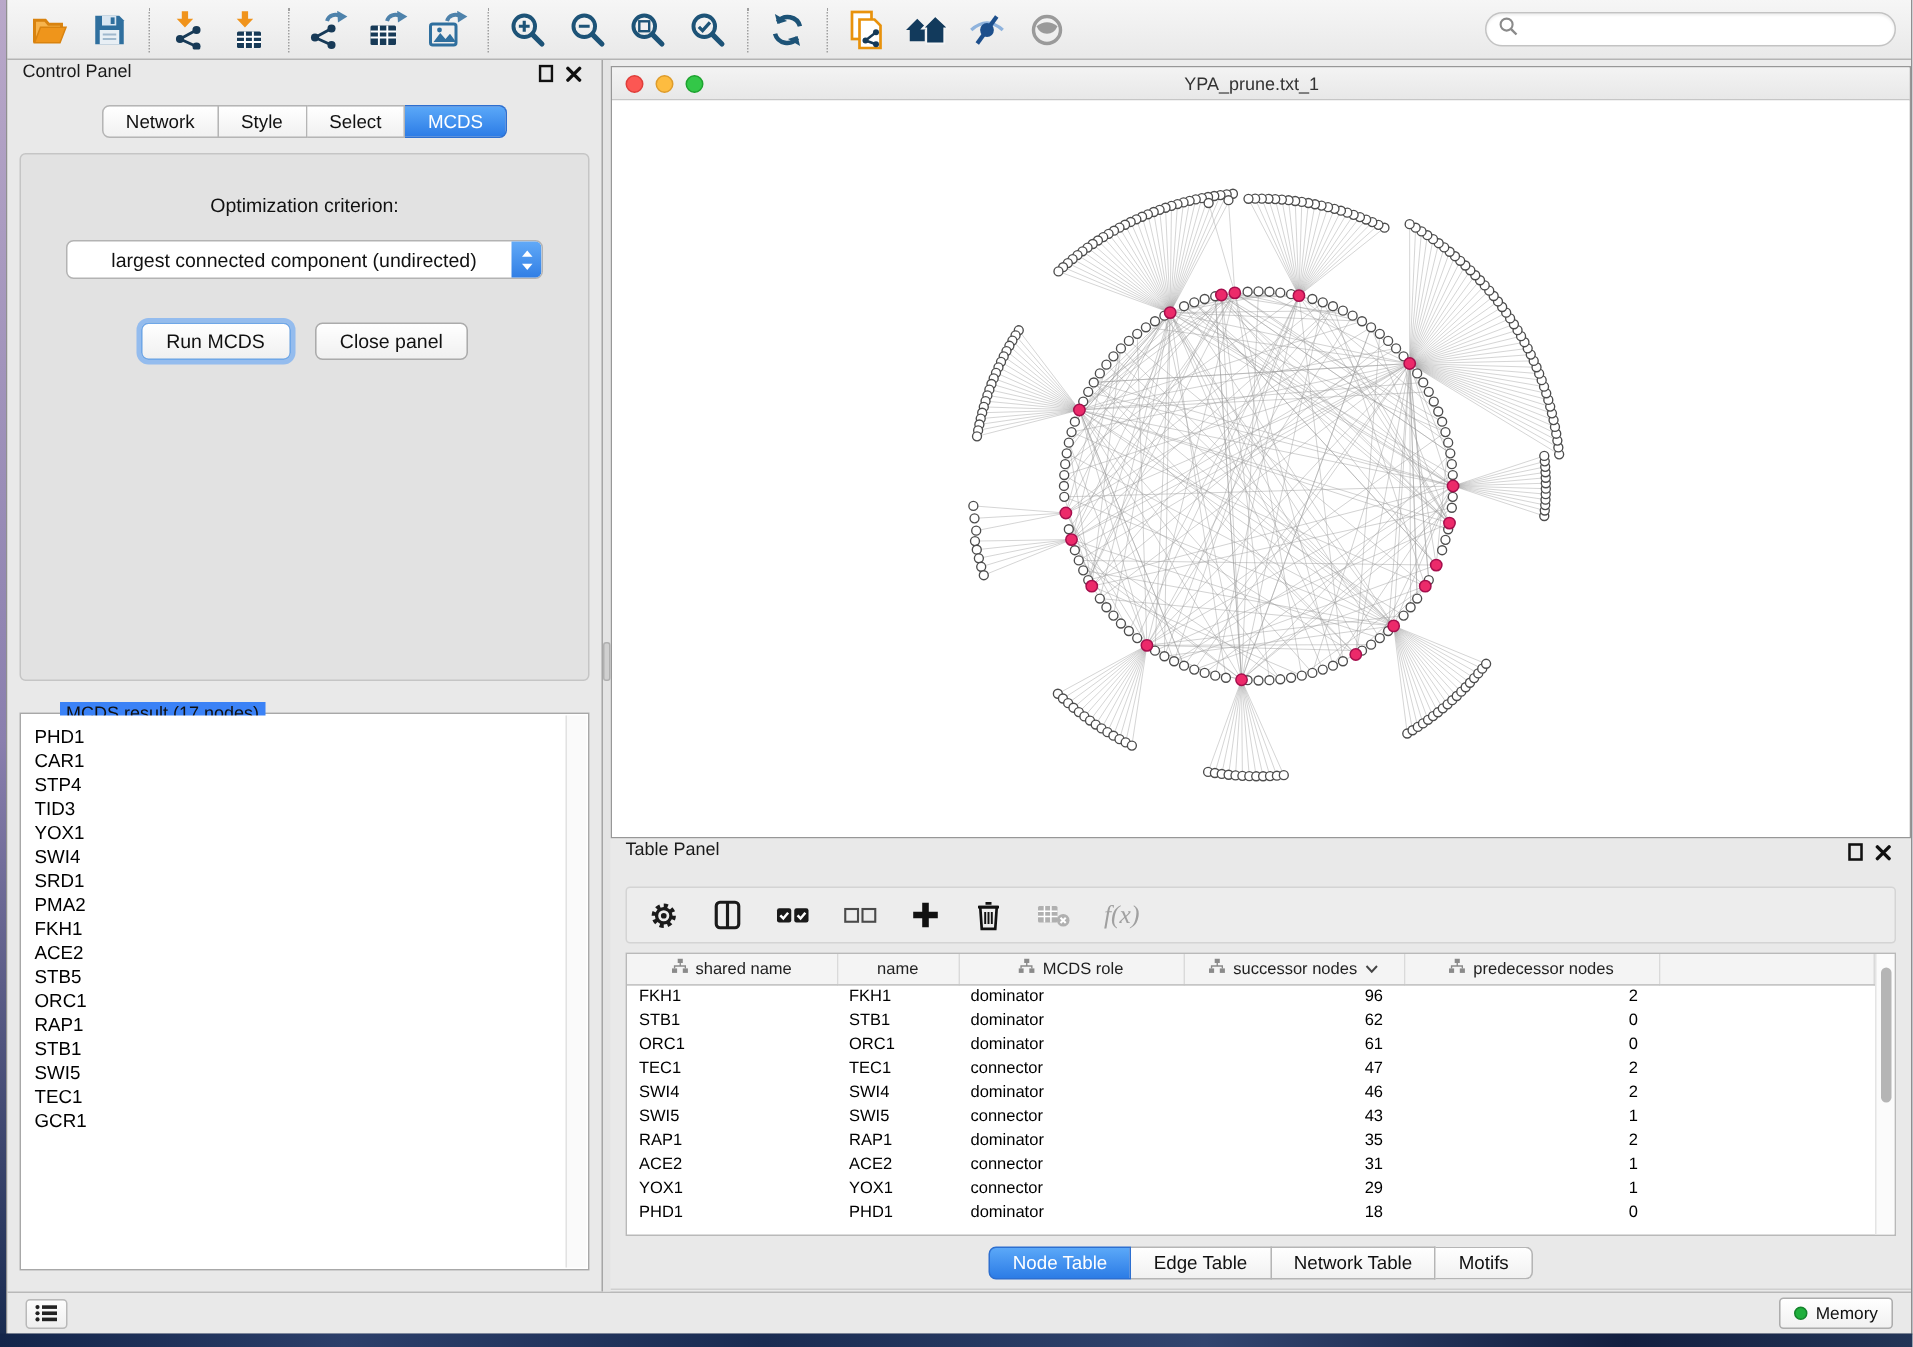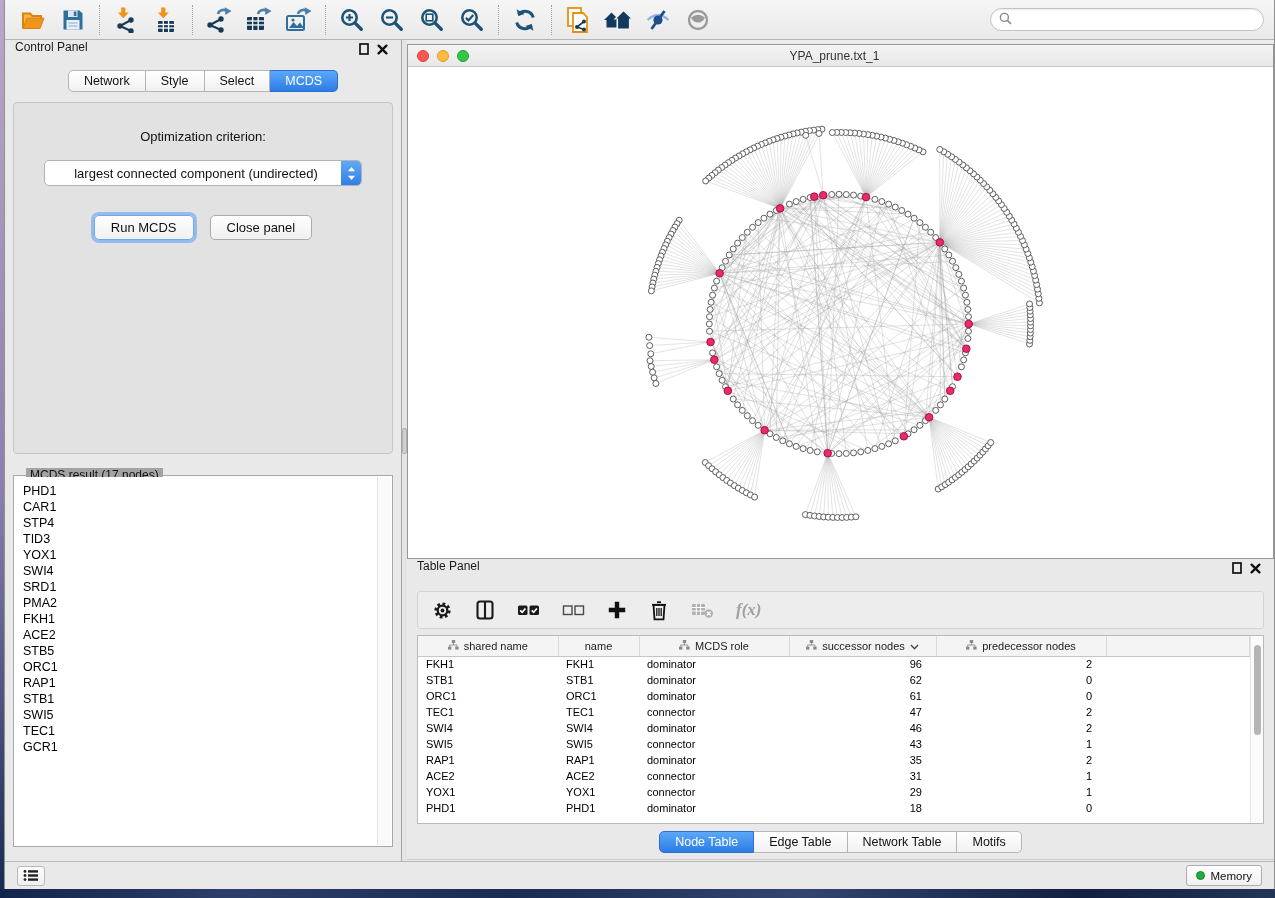--- a/index.html
+++ b/index.html
@@ -55,21 +55,21 @@
   .criterion .val { flex:1; font-size:13px; text-align:center; color:#111; padding-left:6px; white-space:nowrap; }
   .criterion .stepper { width:20px; height:26px; background:linear-gradient(#63abf8,#2f7de4); border-radius:0 5px 5px 0;
     display:flex; align-items:center; justify-content:center; }
   .btn-row { margin-top:29px; display:flex; justify-content:center; gap:16px; }
   .push-btn { background:linear-gradient(#ffffff,#f0f0f0); border:1px solid #ababab; border-radius:5px;
     padding:4px 16px; font-size:13px; color:#111; }
   .push-btn.focused { box-shadow:0 0 0 3px rgba(106,168,245,.65); border-color:#6fa7e8; }
 
   .cp-fill { flex:1; }
   .group { position:relative; margin:14px 8px 14px 8px; height:372px; border:1px solid #a8a8a8; background:#fff; flex:0 0 auto; }
-  .group-title { position:absolute; top:-8px; left:12px; background:#a3a3a3; padding:0 4px; font-size:12px; color:#111; }
+  .group-title { position:absolute; top:-8px; left:26px; background:#3b82f6; padding:0 4px; font-size:12px; color:#111; }
   .result-wrap { position:absolute; inset:1px; display:flex; }
   .result-list { flex:1; background:#fff; padding:6px 8px 0 8px; overflow:hidden; }
   .result-list div { font-size:12.5px; line-height:16px; color:#000; }
   .list-scroll { width:14px; background:#fafafa; border-left:1px solid #e2e2e2; }
 
   
   .net-area { padding:4px 0 0 0; }
   .net-window { border:1px solid #979797; background:#fff; }
   .net-titlebar { height:22px; background:linear-gradient(#f3f3f3,#e8e8e8); border-bottom:1px solid #c6c6c6;
     display:flex; align-items:center; position:relative; }
@@ -79,21 +79,21 @@
   .light.yellow { background:#fdbc40; border:1px solid #de9c2b; }
   .light.green { background:#33c748; border:1px solid #1da32f; }
   .net-title { position:absolute; left:0; right:12px; text-align:center; font-size:12px; color:#333; }
   .net-canvas { height:491px; background:#fff; position:relative; }
   .net-canvas svg { position:absolute; inset:0; width:100%; height:100%; }
 
   
   .table-panel { flex:1; display:flex; flex-direction:column; min-height:0; background:#e9e9e9; }
   .tp-toolbar { margin:2px 10px 6px 10px; height:38px; background:#ededed; border:1px solid #d4d4d4; border-radius:3px;
     display:flex; align-items:center; padding-left:14px; gap:22px; flex:0 0 auto; }
-  .tp-btn { border:none; background:transparent; display:flex; align-items:center;font-weight:bold; }
+  .tp-btn { border:none; background:transparent; display:flex; align-items:center; }
   .fx-label { font-family:"Liberation Serif","DejaVu Serif",serif; font-style:italic; font-size:17px; color:#a0a0a0; }
   .tp-table-wrap { margin:0 10px; background:#fff; border:1px solid #b9b9b9; height:189px; position:relative; overflow:hidden; flex:0 0 auto; }
   table.node-table { border-collapse:collapse; width:calc(100% - 13px); table-layout:fixed; }
   table.node-table th { height:20px; background:#f4f4f4; border-right:1px solid #dadada; border-bottom:1px solid #c6c6c6;
     font-weight:normal; font-size:11px; color:#222; text-align:center; padding:0 4px; white-space:nowrap; overflow:hidden; }
   table.node-table th .th-inner { display:flex; align-items:center; justify-content:center; gap:5px; }
   table.node-table td { height:16px; font-size:11px; color:#000; padding:0 8px; white-space:nowrap; overflow:hidden; }
   table.node-table td.num { text-align:right; padding-right:14px; }
   .v-scrollbar { position:absolute; top:0; bottom:0; right:0; width:13px; background:#fbfbfb; border-left:1px solid #e4e4e4; }
   .v-thumb { position:absolute; top:9px; left:2.5px; width:7px; height:90px; background:#b5b5b5; border-radius:4px; }

